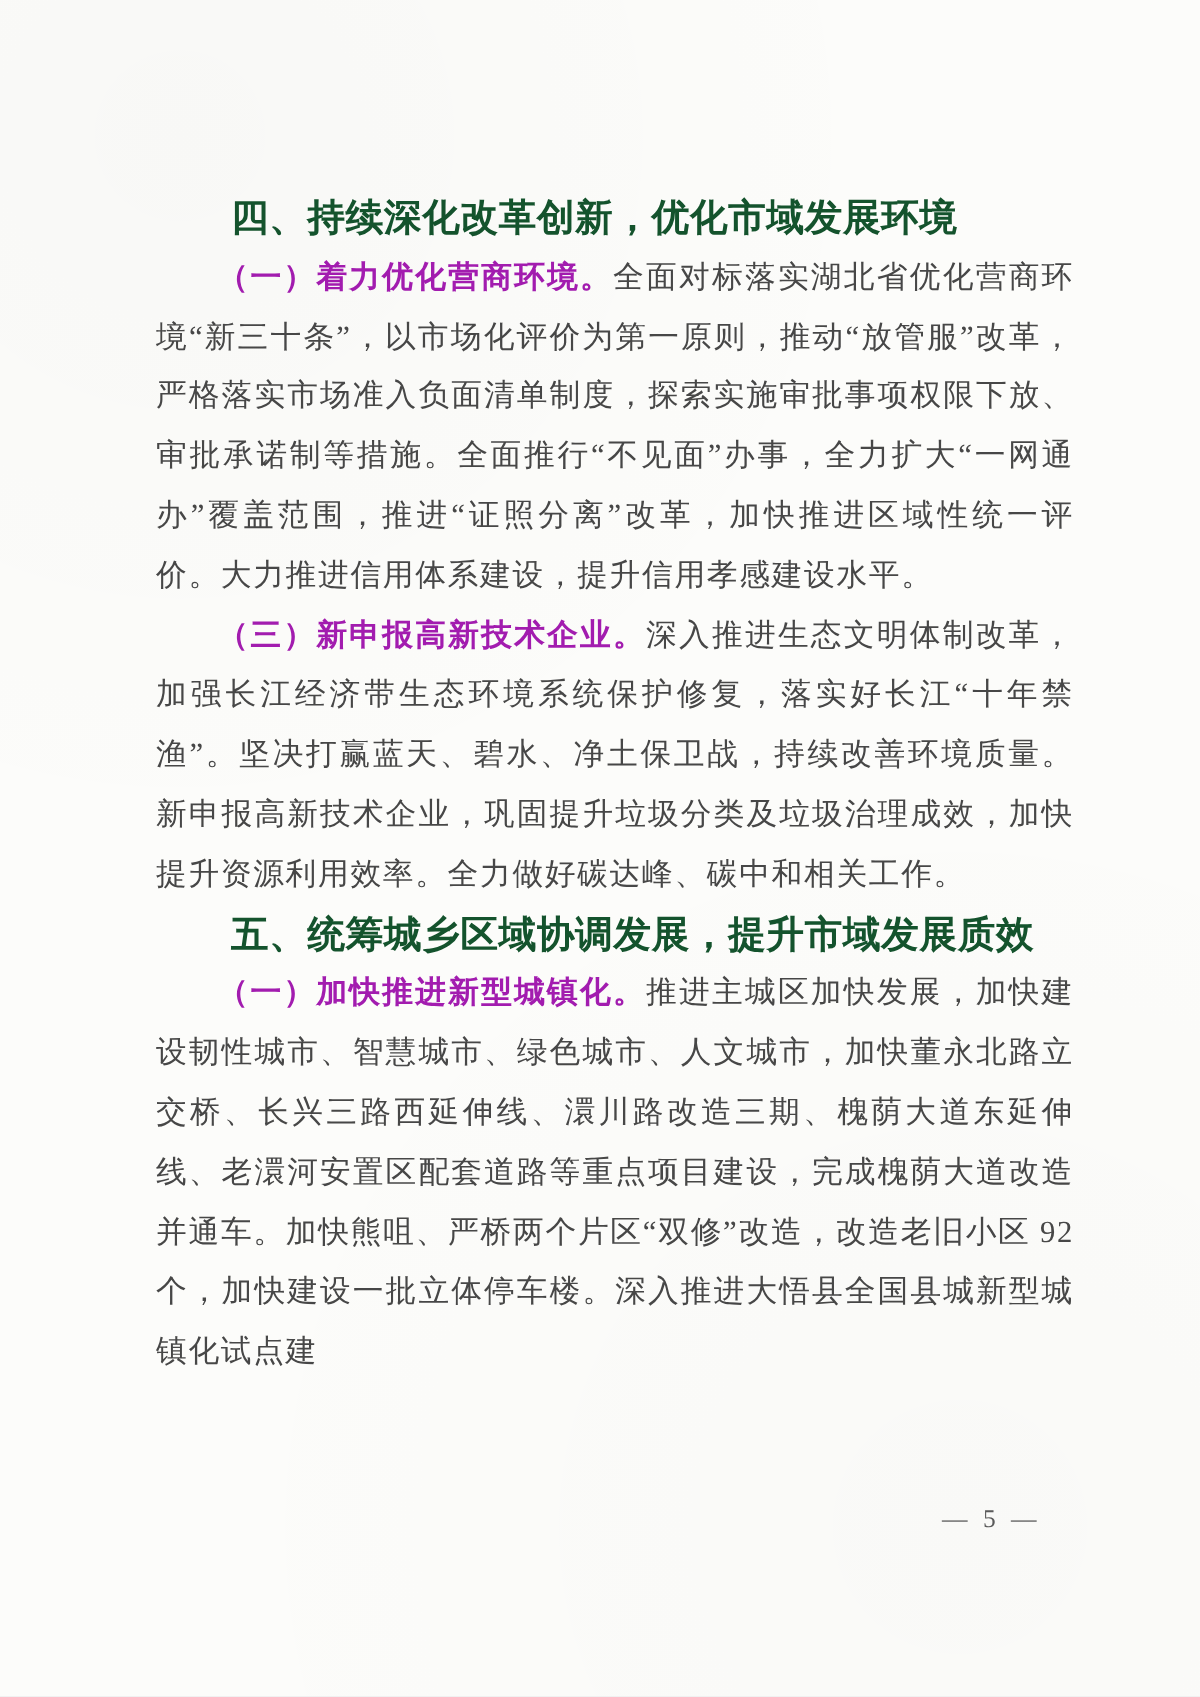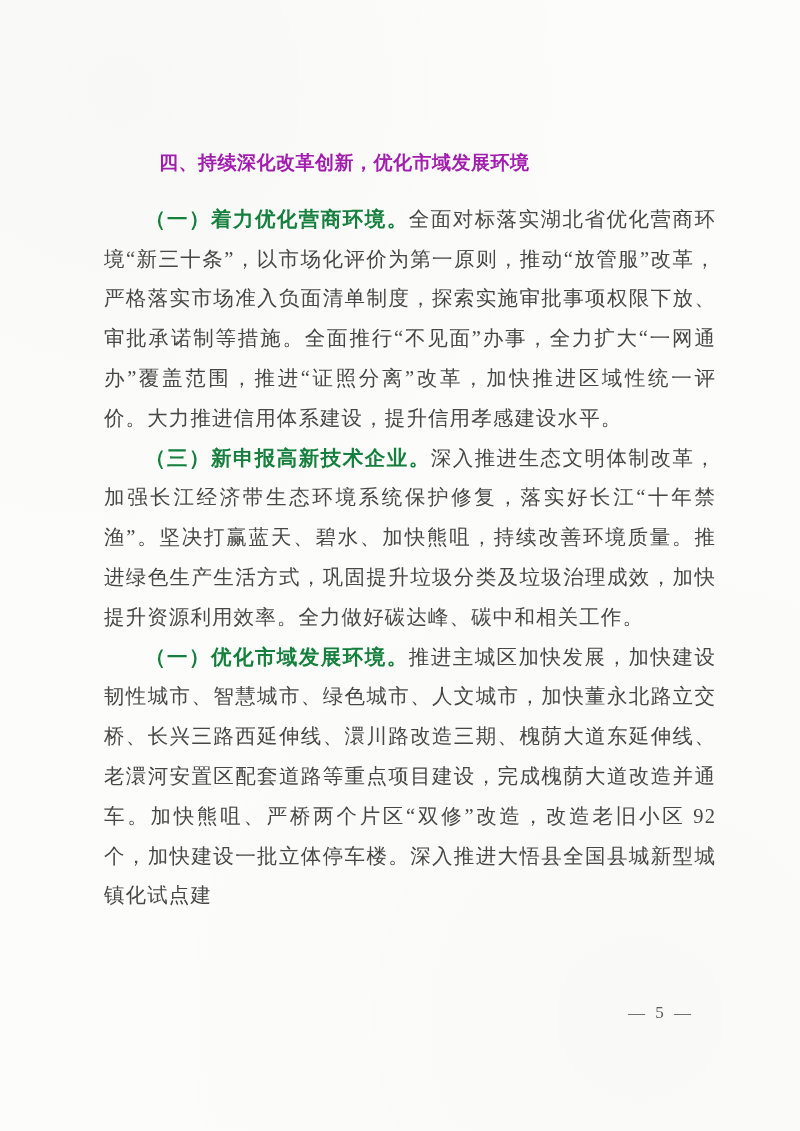--- a/index.html
+++ b/index.html
@@ -26,43 +26,43 @@
       radial-gradient(circle at 80% 90%, rgba(0,0,0,0.012), transparent 45%);
     pointer-events: none;
   }
   .content {
     position: absolute;
     left: 104px;
     top: 126px;
     width: 612px;
   }
   .section-heading {
-    margin: 17px;
+    margin: 0;
     font-family: "Liberation Sans", "DejaVu Sans", sans-serif;
-    font-size: 19px;
+    font-size: 25px;
     font-weight: 700;
-    color: #a21caf;
+    color: #14532d;
     line-height: 39.8px;
     text-indent: 2em;
     letter-spacing: 0.5px;
     white-space: nowrap;
   }
   .para {
     margin: 0;
     font-family: "Liberation Serif", "DejaVu Serif", serif;
     font-size: 20.5px;
     color: #474747;
     line-height: 39.8px;
     text-indent: 2em;
     letter-spacing: 1.1px;
     text-align: justify;
   }
   .para .lead {
     font-weight: 700;
-    color: #15803d;
+    color: #a21caf;
   }
   .page-number {
     position: absolute;
     top: 999px;
     left: 616px;
     width: 90px;
     font-family: "Liberation Serif", "DejaVu Serif", serif;
     font-size: 17px;
     color: #5a5a5a;
     letter-spacing: 3px;
@@ -75,21 +75,22 @@
 <body>
 
 <div class="page">
   <div class="content">
 
     <h2 class="section-heading">四、持续深化改革创新，优化市域发展环境</h2>
 
     <p class="para"><span class="lead">（一）着力优化营商环境。</span><span>全面对标落实湖北省优化营商环境“新三十条”，以市场化评价为第一原则，推动“放管服”改革，严格落实市场准入负面清单制度，探索实施审批事项权限下放、审批承诺制等措施。全面推行“不见面”办事，全力扩大“一网通办”覆盖范围，推进“证照分离”改革，加快推进区域性统一评价。大力推进信用体系建设，提升信用孝感建设水平。</span></p>
 
 
-    <p class="para"><span class="lead">（三）新申报高新技术企业。</span><span>深入推进生态文明体制改革，加强长江经济带生态环境系统保护修复，落实好长江“十年禁渔”。坚决打赢蓝天、碧水、加快熊咀，持续改善环境质量。推进绿色生产生活方式，巩固提升垃圾分类及垃圾治理成效，加快提升资源利用效率。全力做好碳达峰、碳中和相关工作。</span></p>
+    <p class="para"><span class="lead">（三）新申报高新技术企业。</span><span>深入推进生态文明体制改革，加强长江经济带生态环境系统保护修复，落实好长江“十年禁渔”。坚决打赢蓝天、碧水、净土保卫战，持续改善环境质量。新申报高新技术企业，巩固提升垃圾分类及垃圾治理成效，加快提升资源利用效率。全力做好碳达峰、碳中和相关工作。</span></p>
 
+    <h2 class="section-heading">五、统筹城乡区域协调发展，提升市域发展质效</h2>
 
-    <p class="para"><span class="lead">（一）优化市域发展环境。</span><span>推进主城区加快发展，加快建设韧性城市、智慧城市、绿色城市、人文城市，加快董永北路立交桥、长兴三路西延伸线、澴川路改造三期、槐荫大道东延伸线、老澴河安置区配套道路等重点项目建设，完成槐荫大道改造并通车。加快熊咀、严桥两个片区“双修”改造，改造老旧小区 92 个，加快建设一批立体停车楼。深入推进大悟县全国县城新型城镇化试点建</span></p>
+    <p class="para"><span class="lead">（一）加快推进新型城镇化。</span><span>推进主城区加快发展，加快建设韧性城市、智慧城市、绿色城市、人文城市，加快董永北路立交桥、长兴三路西延伸线、澴川路改造三期、槐荫大道东延伸线、老澴河安置区配套道路等重点项目建设，完成槐荫大道改造并通车。加快熊咀、严桥两个片区“双修”改造，改造老旧小区 92 个，加快建设一批立体停车楼。深入推进大悟县全国县城新型城镇化试点建</span></p>
 
   </div>
 
   <div class="page-number">— 5 —</div>
 </div>
 
 </body></html>

